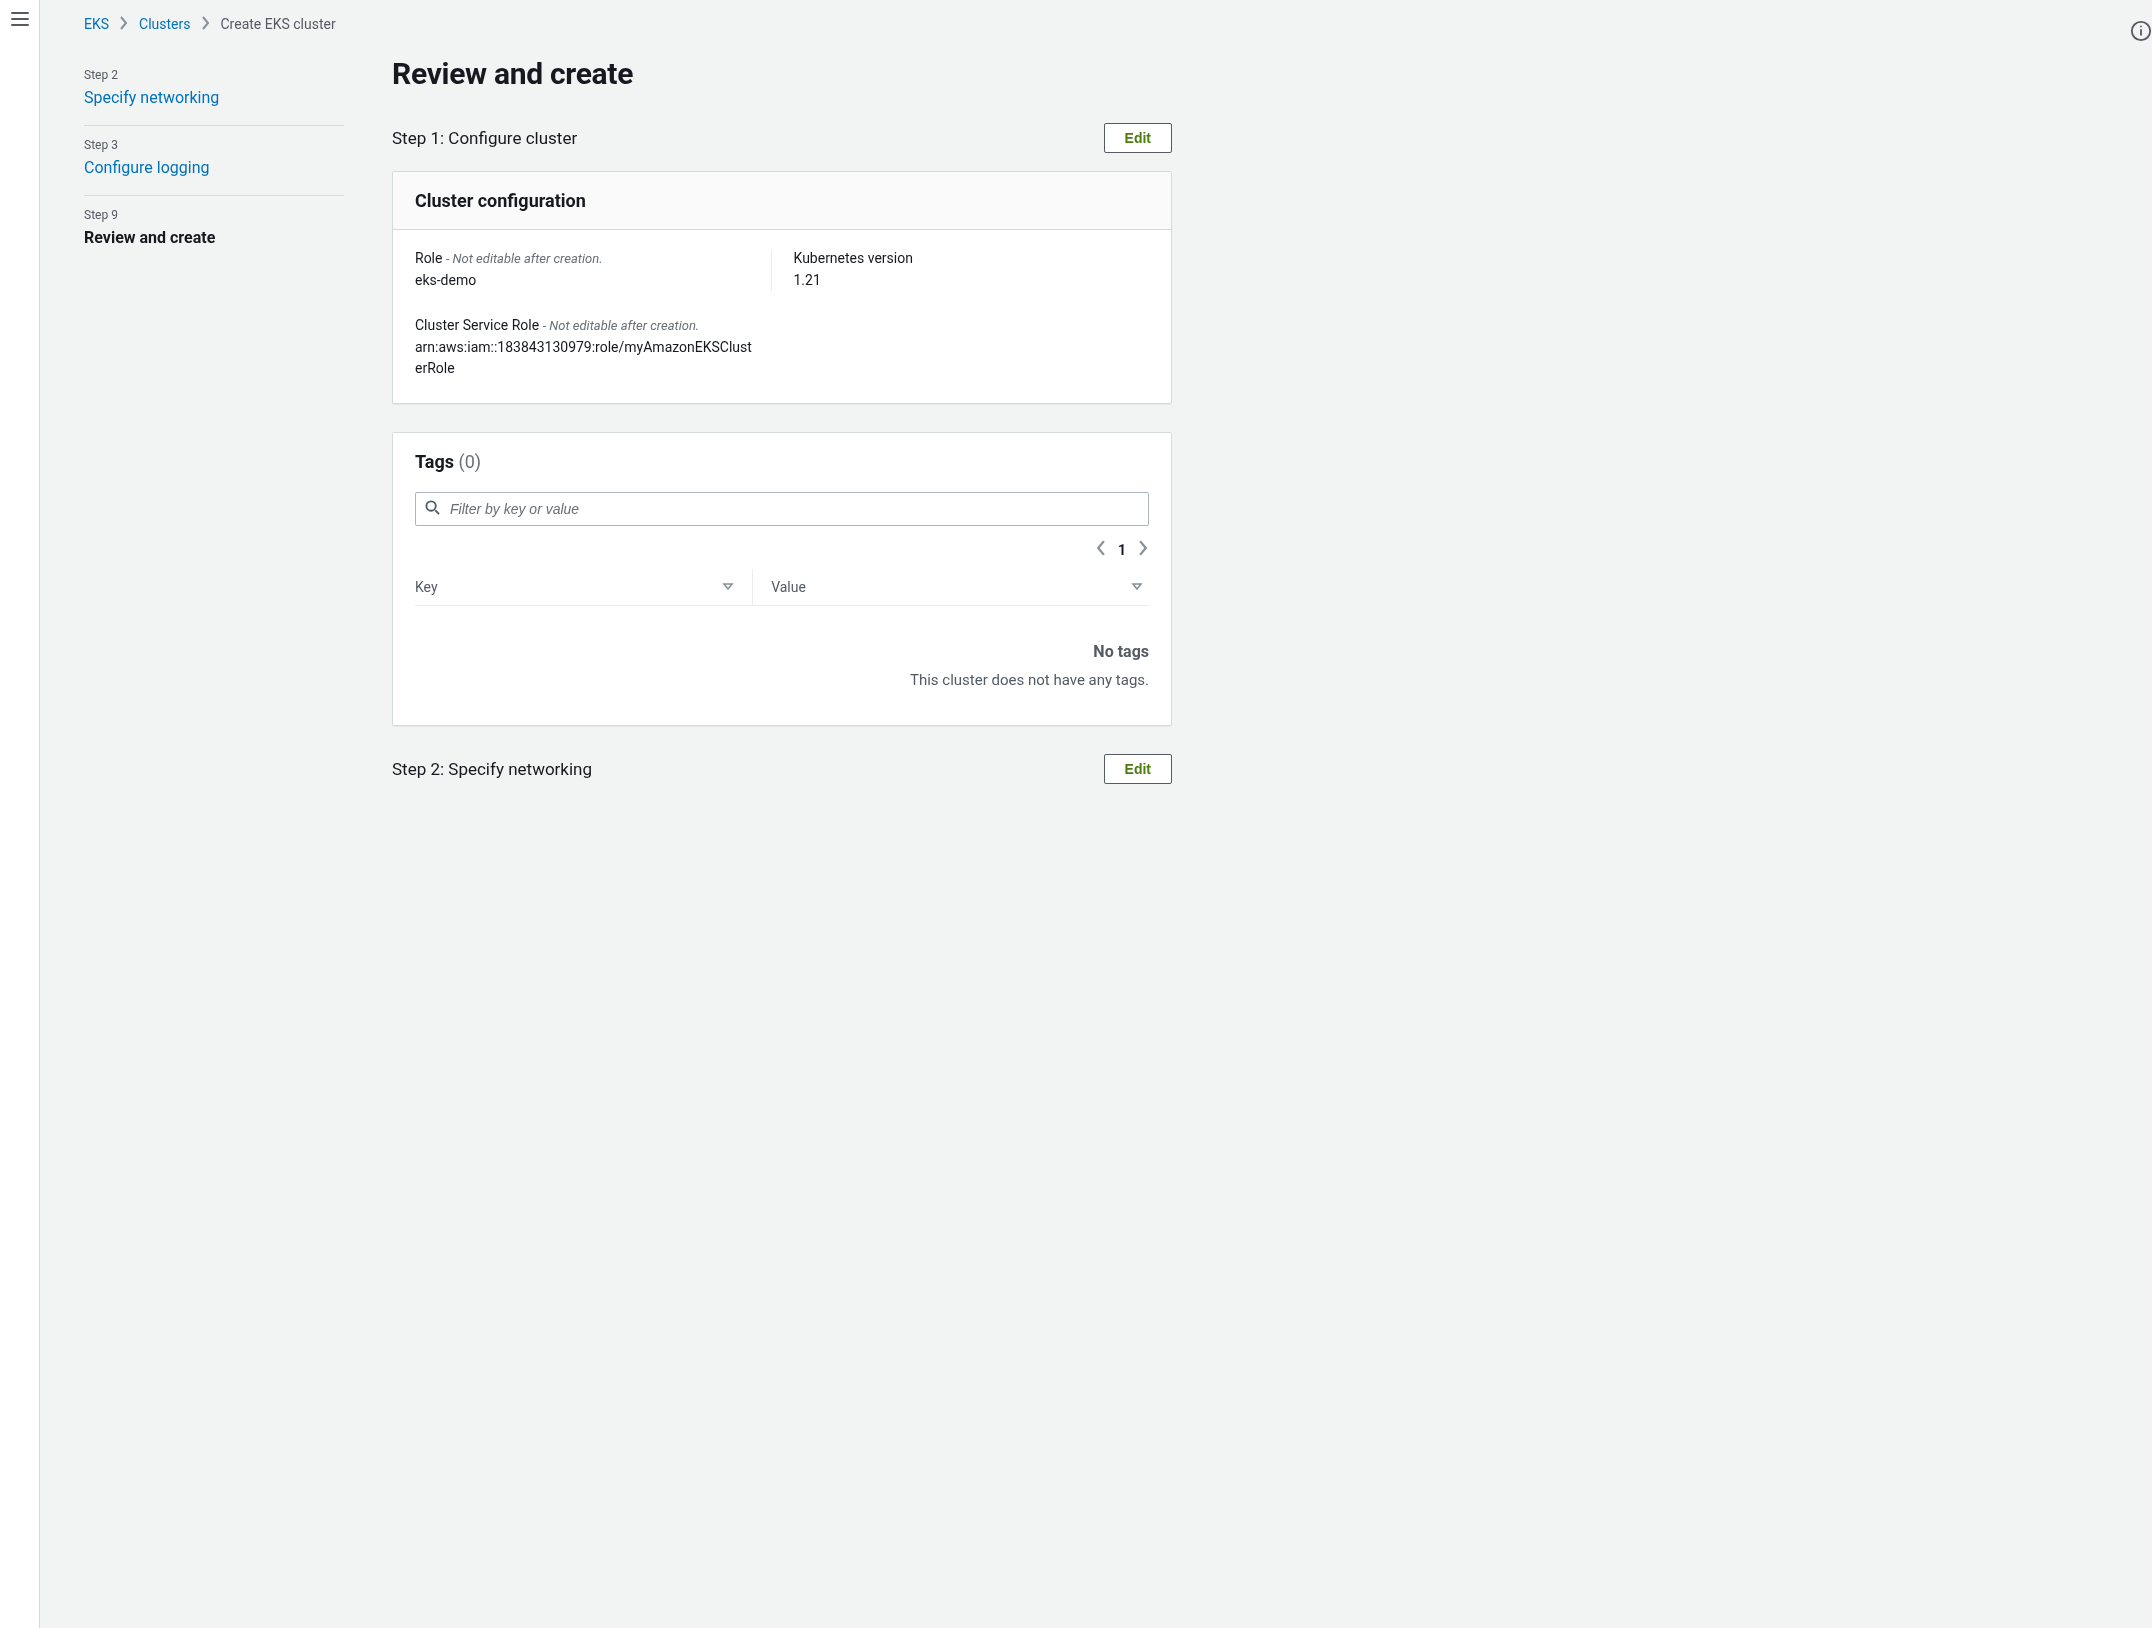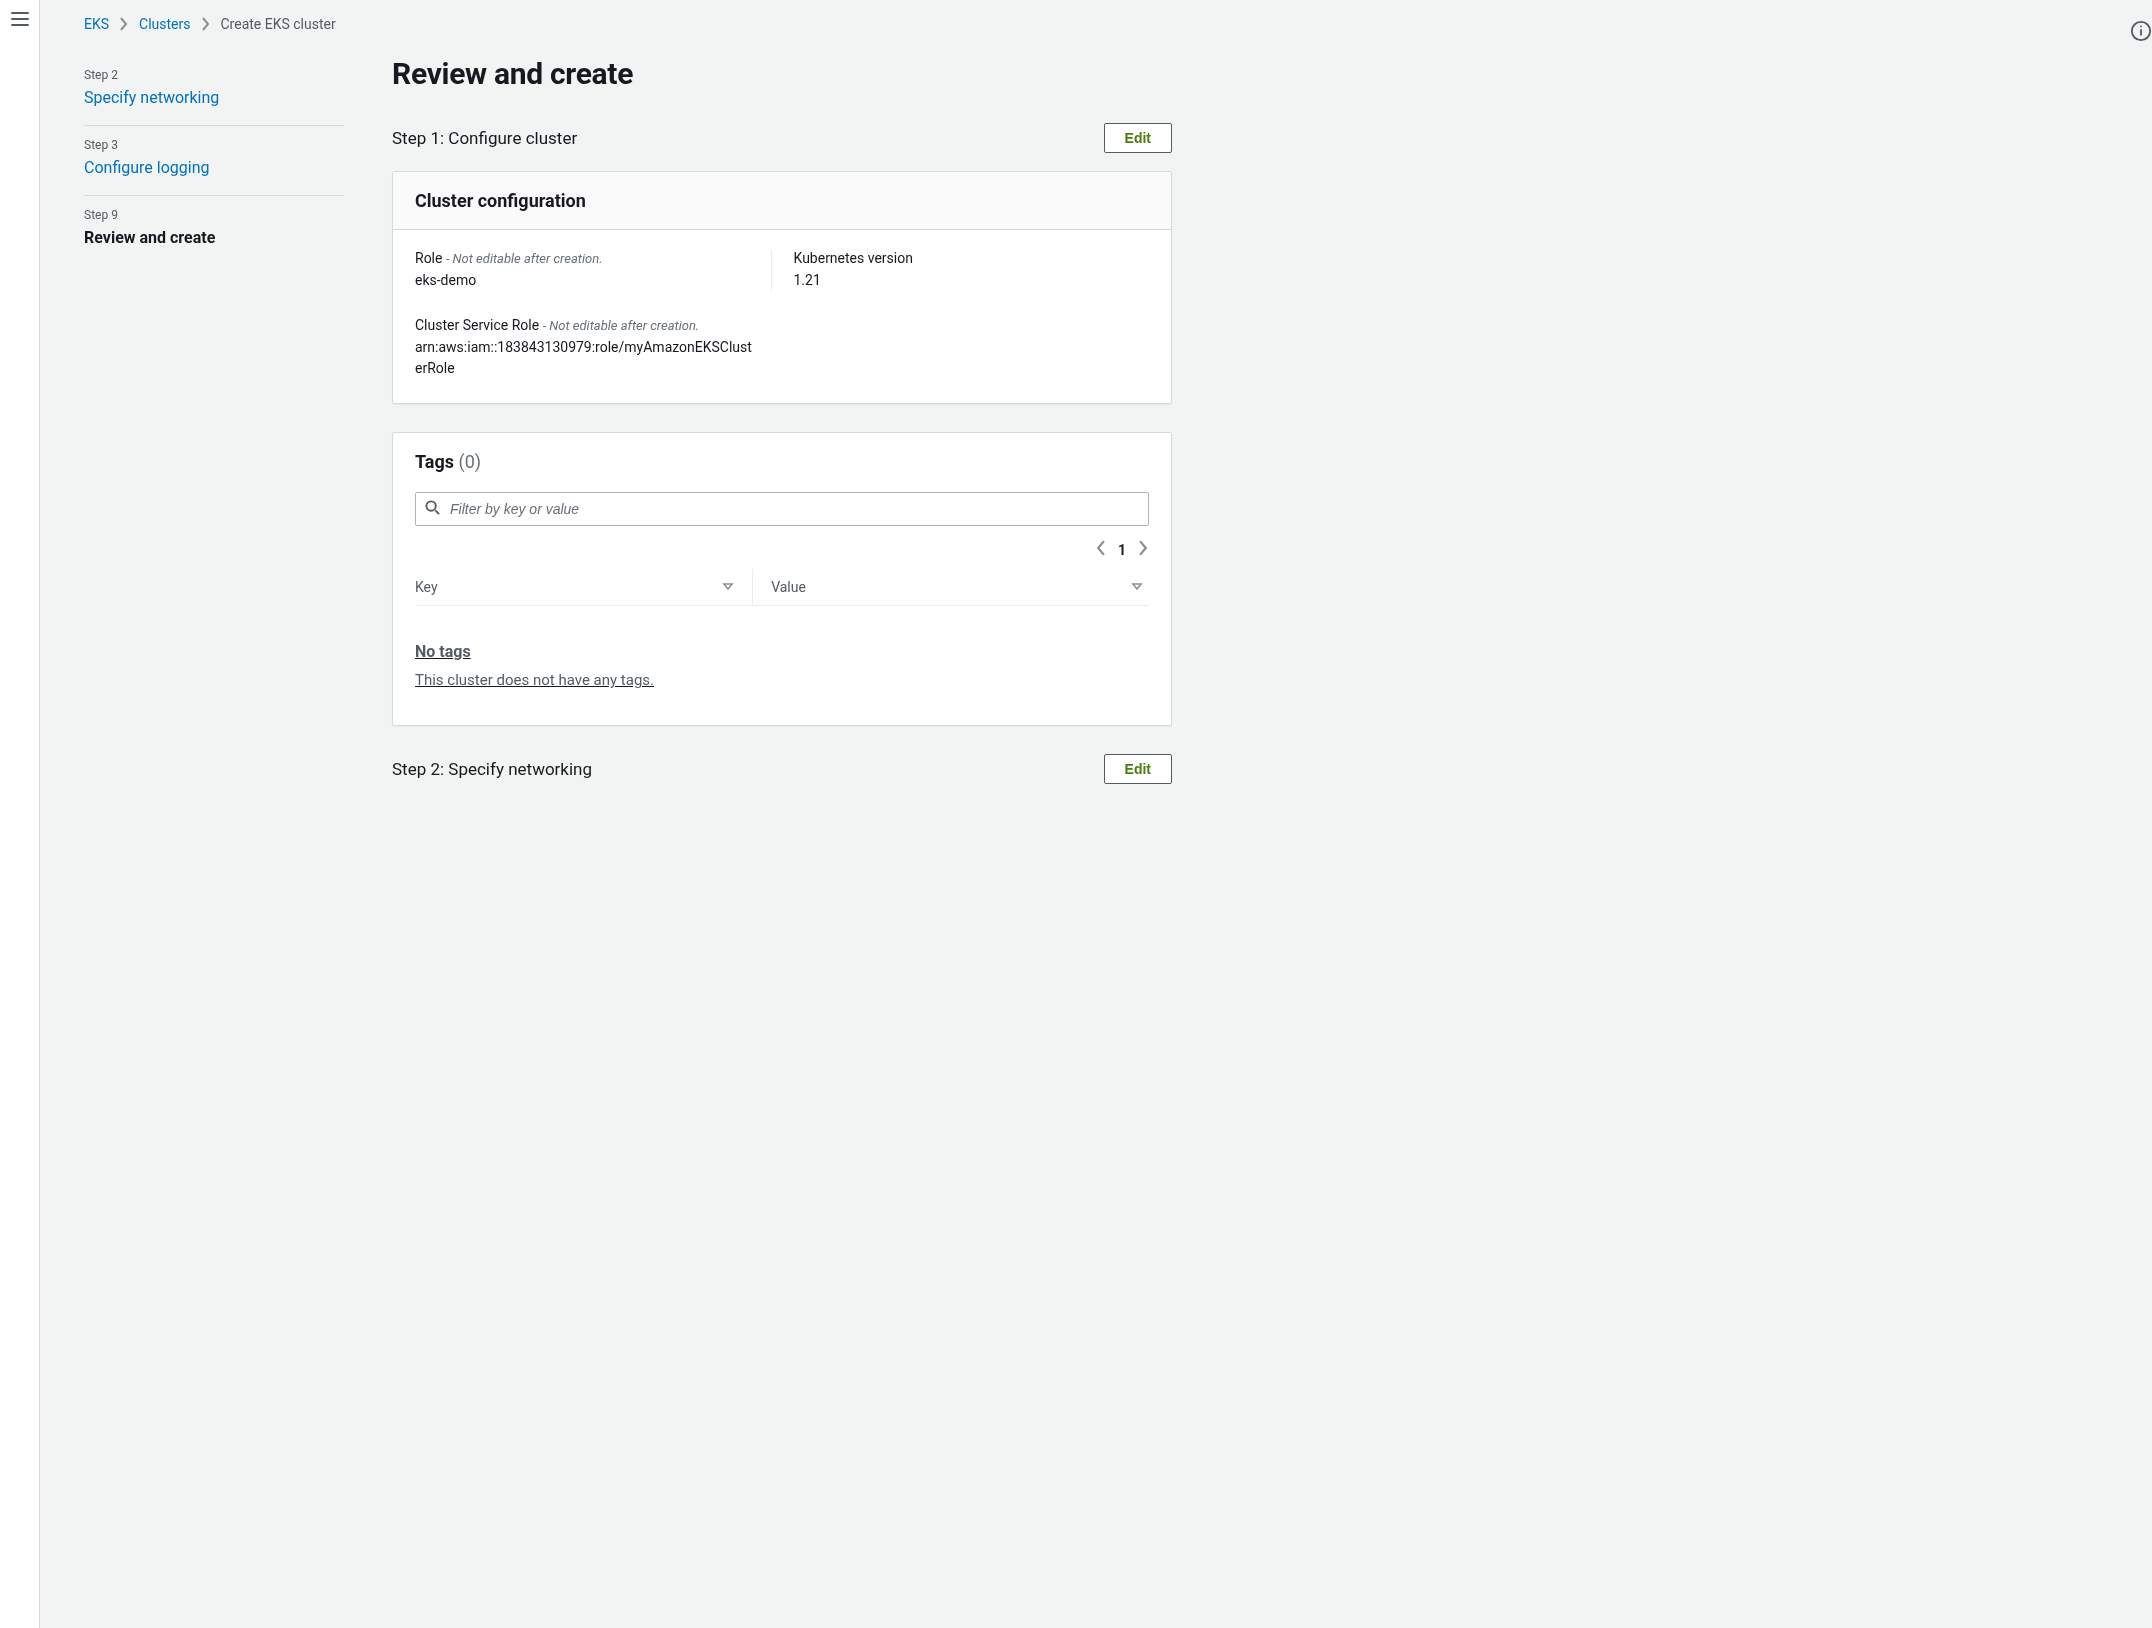--- a/index.html
+++ b/index.html
@@ -31,21 +31,21 @@
     }
 
     .page {
       margin-left: 40px;
       padding: 16px 44px 40px 44px;
     }
 
     
     .breadcrumb {
       display: flex;
-      align-items: center;
+      align-items: flex-start;
       gap: 10px;
       font-size: 14px;
       margin-bottom: 24px;
     }
     .breadcrumb a { color: #0073bb; text-decoration: none; cursor: pointer; }
     .breadcrumb .sep svg { display: block; }
     .breadcrumb .current { color: #545b64; }
 
     
     .columns { display: flex; gap: 48px; }
@@ -185,23 +185,22 @@
       font-size: 14px;
       padding: 10px 0;
       border-bottom: 1px solid #eaeded;
     }
     .table th.sortable { position: relative; }
     .sort-icon { float: right; margin-right: 6px; }
     .table th:first-child { border-right: 1px solid #eaeded; padding-right: 12px; }
     .table th:last-child { padding-left: 18px; }
 
     .empty {
-      text-align: left;
+      text-align: right;
       padding: 36px 0;
-      text-decoration: underline;
     }
     .empty .title { font-weight: 700; color: #545b64; font-size: 16px; }
     .empty .desc { color: #545b64; font-size: 15px; margin-top: 10px; }
 
     .info-badge {
       position: fixed;
       right: 0;
       top: 20px;
     }
   </style>

